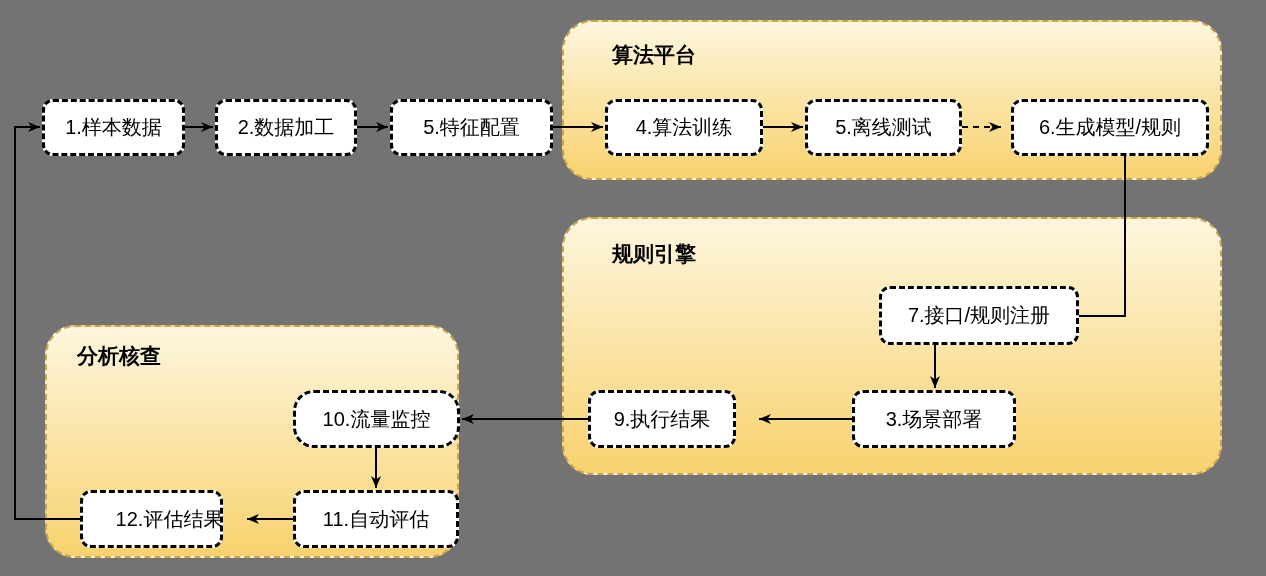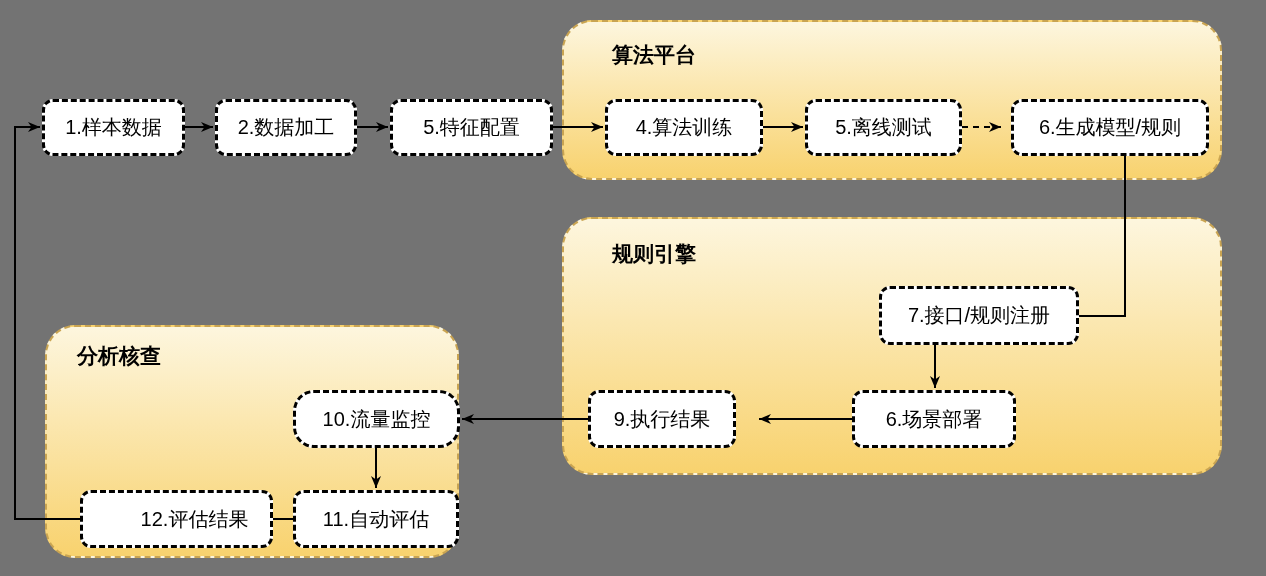--- a/index.html
+++ b/index.html
@@ -97,27 +97,27 @@
     <div class="node" style="left: 805px; top: 99px; width: 157px; height: 57px;">
       <span>5.离线测试</span>
     </div>
     <div class="node" style="left: 1003px; top: 99px; width: 198px; height: 57px; margin-left: 8px;">
       <span>6.生成模型/规则</span>
     </div>
     <div class="node" style="left: 835px; top: 286px; width: 200px; height: 59px; margin-left: 44px;">
       <span>7.接口/规则注册</span>
     </div>
     <div class="node" style="left: 852px; top: 390px; width: 164px; height: 58px;">
-      <span>6.场景部署</span>
+      <span>3.场景部署</span>
     </div>
     <div class="node" style="left: 588px; top: 390px; width: 148px; height: 58px;">
       <span>9.执行结果</span>
     </div>
     <div class="node" style="left: 293px; top: 390px; width: 167px; height: 58px; border-radius: 21px;">
       <span>10.流量监控</span>
     </div>
     <div class="node" style="left: 293px; top: 490px; width: 166px; height: 58px;">
       <span>11.自动评估</span>
     </div>
-    <div class="node" style="left: 80px; top: 490px; width: 193px; height: 58px; padding-left: 36px;">
+    <div class="node" style="left: 80px; top: 490px; width: 143px; height: 58px; padding-left: 36px;">
       <span>12.评估结果</span>
     </div>
   </div>
 
 </body></html>

